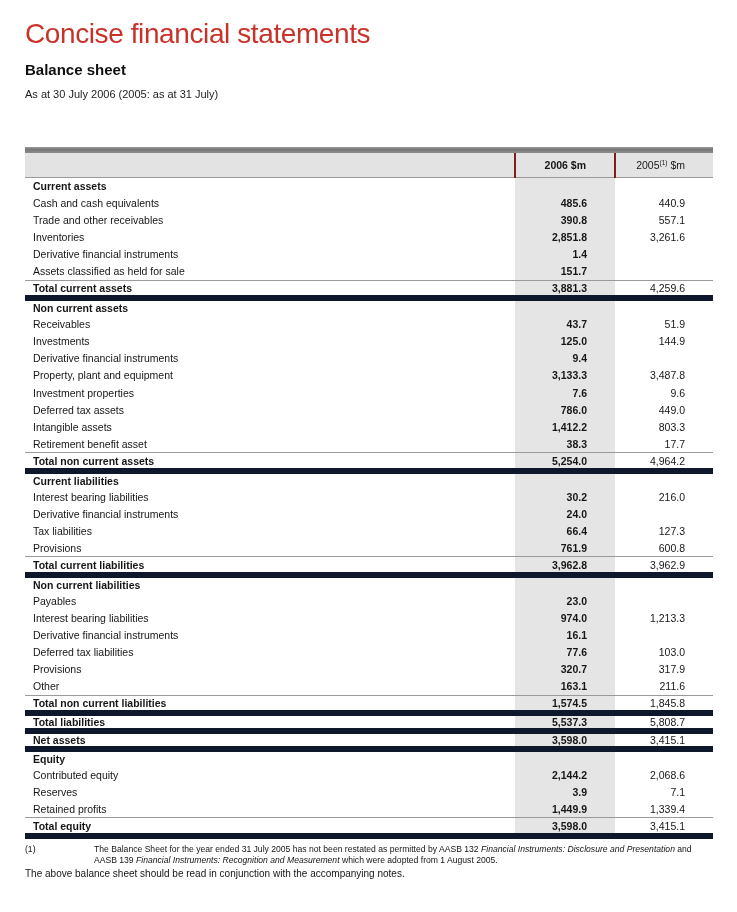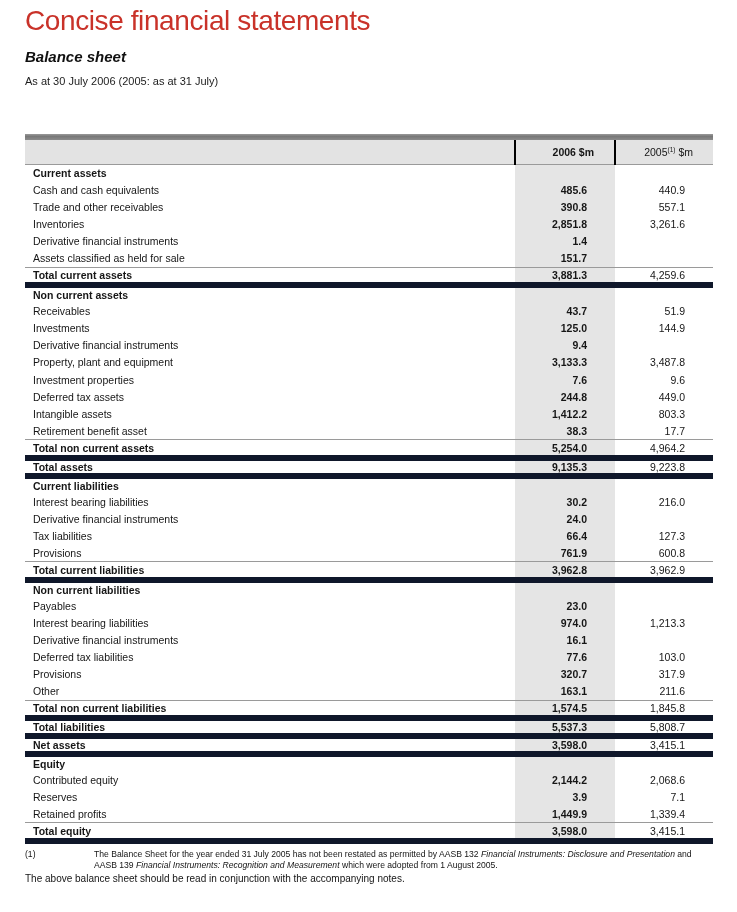--- a/index.html
+++ b/index.html
@@ -19,21 +19,20 @@
     font-size: 28px;
     font-weight: 400;
     letter-spacing: -0.4px;
     margin: 0 0 11px 0;
   }
   .doc-subtitle {
     font-size: 15px;
     font-weight: 700;
     color: #101010;
     margin: 0 0 10px 0;
-    font-style: italic;
   }
   .doc-dateline {
     font-size: 11px;
     color: #1c1c1c;
     margin: 0 0 0 0;
   }
 
   .table-wrap { margin-top: 47px; }
   .top-bar {
     height: 6px;
@@ -51,22 +50,22 @@
 
   thead tr { height: 24px; }
   thead td {
     background: #e3e3e3;
     font-size: 10.5px;
     vertical-align: middle;
     border-bottom: 1px solid #9a9a9a;
   }
   thead td.val-h {
     text-align: right;
-    padding-right: 20px;
-    border-left: 2px solid #000000;
+    padding-right: 28px;
+    border-left: 2px solid #7f1d1d;
   }
   thead td.h2006 { font-weight: 700; }
   thead td.h2005 { font-weight: 400; }
   thead sup { font-size: 6.5px; vertical-align: super; line-height: 0; }
 
   tbody td {
     font-size: 10.5px;
     vertical-align: middle;
     padding-top: 0;
     padding-bottom: 0;
@@ -100,21 +99,21 @@
     margin-top: 1px;
     font-size: 10px;
     color: #141414;
   }
 </style>
 </head>
 <body>
 
 <div class="page">
   <div class="inner">
-    <h1 class="page-title" style="color: rgb(201, 50, 41);">Concise financial statements</h1>
+    <h1 class="page-title" style="color: rgb(201, 50, 41); margin-top: 13px;">Concise financial statements</h1>
     <h2 class="doc-subtitle">Balance sheet</h2>
     <div class="doc-dateline">As at 30 July 2006 (2005: as at 31 July)</div>
 
     <div class="table-wrap">
       <div class="top-bar"></div>
       <table class="bs">
         <colgroup>
           <col class="c-label">
             <col class="c-2006">
             <col class="c-2005">
@@ -187,42 +186,37 @@
               <td class="val col2006">3,133.3</td>
               <td class="val col2005">3,487.8</td>
             </tr>
             <tr class="row-item">
               <td class="label-cell">Investment properties</td>
               <td class="val col2006">7.6</td>
               <td class="val col2005">9.6</td>
             </tr>
             <tr class="row-item">
               <td class="label-cell">Deferred tax assets</td>
-              <td class="val col2006">244.8</td>
+              <td class="val col2006">786.0</td>
               <td class="val col2005">449.0</td>
             </tr>
             <tr class="row-item">
               <td class="label-cell">Intangible assets</td>
               <td class="val col2006">1,412.2</td>
               <td class="val col2005">803.3</td>
             </tr>
             <tr class="row-item">
               <td class="label-cell">Retirement benefit asset</td>
               <td class="val col2006">38.3</td>
               <td class="val col2005">17.7</td>
             </tr>
             <tr class="row-total">
               <td class="label-cell">Total non current assets</td>
               <td class="val col2006">5,254.0</td>
               <td class="val col2005">4,964.2</td>
-            </tr>
-            <tr class="row-total">
-              <td class="label-cell">Total assets</td>
-              <td class="val col2006">9,135.3</td>
-              <td class="val col2005">9,223.8</td>
             </tr>
             <tr class="row-section">
               <td class="label-cell">Current liabilities</td>
               <td class="val col2006"></td>
               <td class="val col2005"></td>
             </tr>
             <tr class="row-item">
               <td class="label-cell">Interest bearing liabilities</td>
               <td class="val col2006">30.2</td>
               <td class="val col2005">216.0</td>

